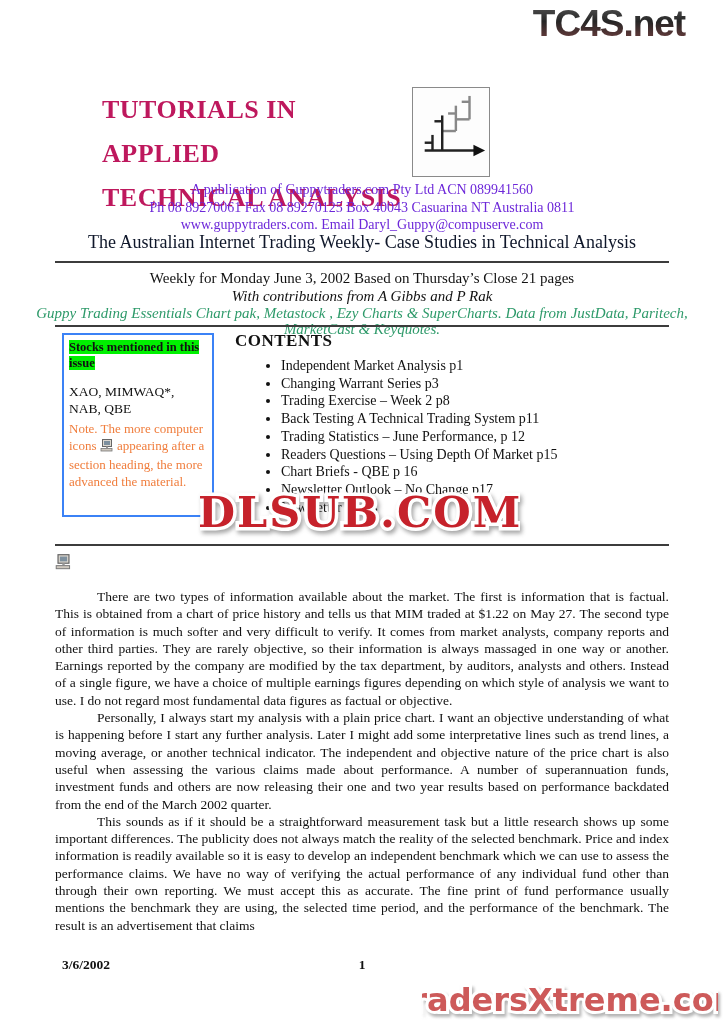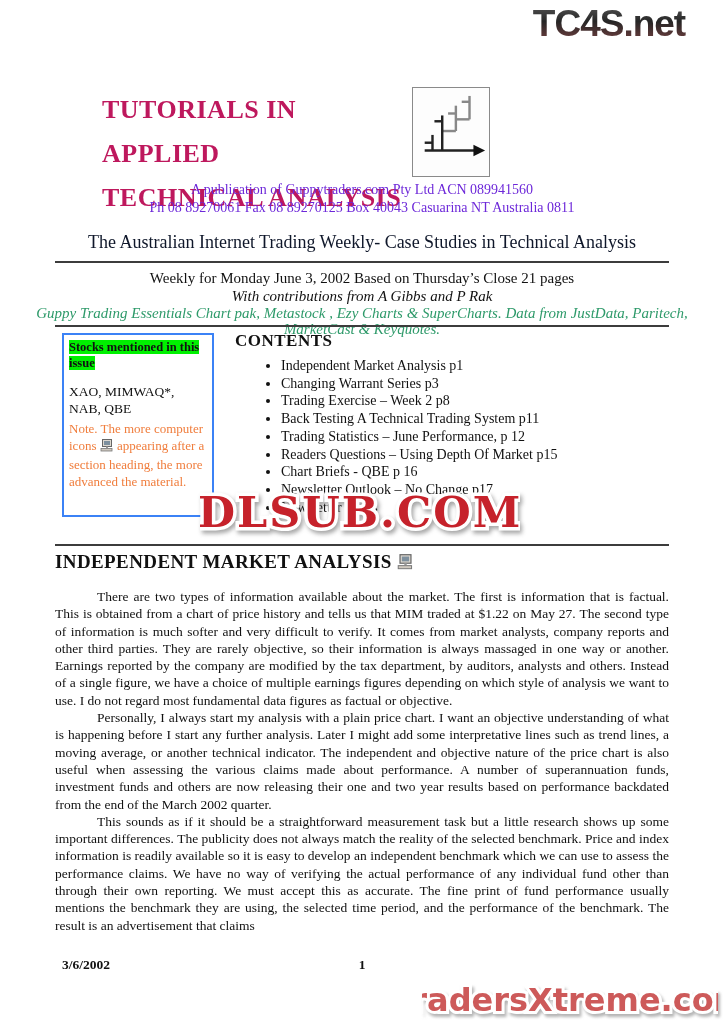--- a/index.html
+++ b/index.html
@@ -108,20 +108,21 @@
         <line x1="12" y1="56" x2="20" y2="56"></line>
         <line x1="12" y1="64" x2="64" y2="64"></line>
       </g>
       <polygon points="62,58 74,64 62,70" fill="#111"></polygon>
     </svg>
   </div>
 
   <div class="pub-block">
     <div>A publication of Guppytraders.com Pty Ltd ACN 089941560</div>
     <div>Ph 08 89270061  Fax 08 89270125  Box 40043 Casuarina NT Australia  0811</div>
+    <div>www.guppytraders.com.  Email  Daryl_Guppy@compuserve.com</div>
   </div>
 
   <div class="subtitle">The Australian Internet Trading Weekly- Case Studies in Technical Analysis</div>
 
   <div class="rule rule1"></div>
 
   <div class="weekly-block">
     <div class="weekly-line">Weekly for Monday June 3, 2002 Based on Thursday’s Close 21 pages</div>
     <div class="contrib-line">With contributions from A Gibbs and P Rak</div>
     <div class="tools-line">Guppy Trading Essentials Chart pak, Metastock , Ezy Charts &amp; SuperCharts. Data from JustData, Paritech, MarketCast &amp; Keyquotes.</div>
@@ -162,21 +163,20 @@
   <div class="dlsub">
     <svg width="320" height="52" viewBox="0 0 320 52">
       <text x="160" y="40" text-anchor="middle" font-family="DejaVu Serif, serif" font-size="43" font-weight="bold" letter-spacing="2" fill="#c6222b" stroke="#ffffff" stroke-width="7" paint-order="stroke">DLSUB.COM</text>
     </svg>
   </div>
 
   <div class="rule rule3"></div>
 
   <div class="article">
     <div class="article-heading">
-      <span>INDEPENDENT MARKET ANALYSIS</span>
       <span class="inline-icon"><svg width="17" height="16" viewBox="0 0 14 13">
             <rect x="2.5" y="0.5" width="9" height="7" fill="#ddd8cf" stroke="#666" stroke-width="1"></rect>
             <rect x="4" y="2" width="6" height="4" fill="#7e909e"></rect>
             <rect x="6" y="7.5" width="2" height="1.5" fill="#999"></rect>
             <rect x="1" y="9.5" width="11" height="2.5" fill="#cfc9bf" stroke="#777" stroke-width="0.8"></rect>
           </svg></span>
     </div>
     <p>There are two types of information available about the market. The first is information that is factual. This is obtained from a chart of price history and tells us that MIM traded at $1.22 on May 27. The second type of information is much softer and very difficult to verify. It comes from market analysts, company reports and other third parties. They are rarely objective, so their information is always massaged in one way or another. Earnings reported by the company are modified by the tax department, by auditors, analysts and others. Instead of a single figure, we have a choice of multiple earnings figures depending on which style of analysis we want to use. I do not regard most fundamental data figures as factual or objective.</p>
     <p>Personally, I always start my analysis with a plain price chart. I want an objective understanding of what is happening before I start any further analysis. Later I might add some interpretative lines such as trend lines, a moving average, or another technical indicator. The independent and objective nature of the price chart is also useful when assessing the various claims made about performance. A number of superannuation funds, investment funds and others are now releasing their one and two year results based on performance backdated from the end of the March 2002 quarter.</p>
     <p>This sounds as if it should be a straightforward measurement task but a little research shows up some important differences. The publicity does not always match the reality of the selected benchmark. Price and index information is readily available so it is easy to develop an independent benchmark which we can use to assess the performance claims. We have no way of verifying the actual performance of any individual fund other than through their own reporting. We must accept this as accurate. The fine print of fund performance usually mentions the benchmark they are using, the selected time period, and the performance of the benchmark. The result is an advertisement that claims</p>

